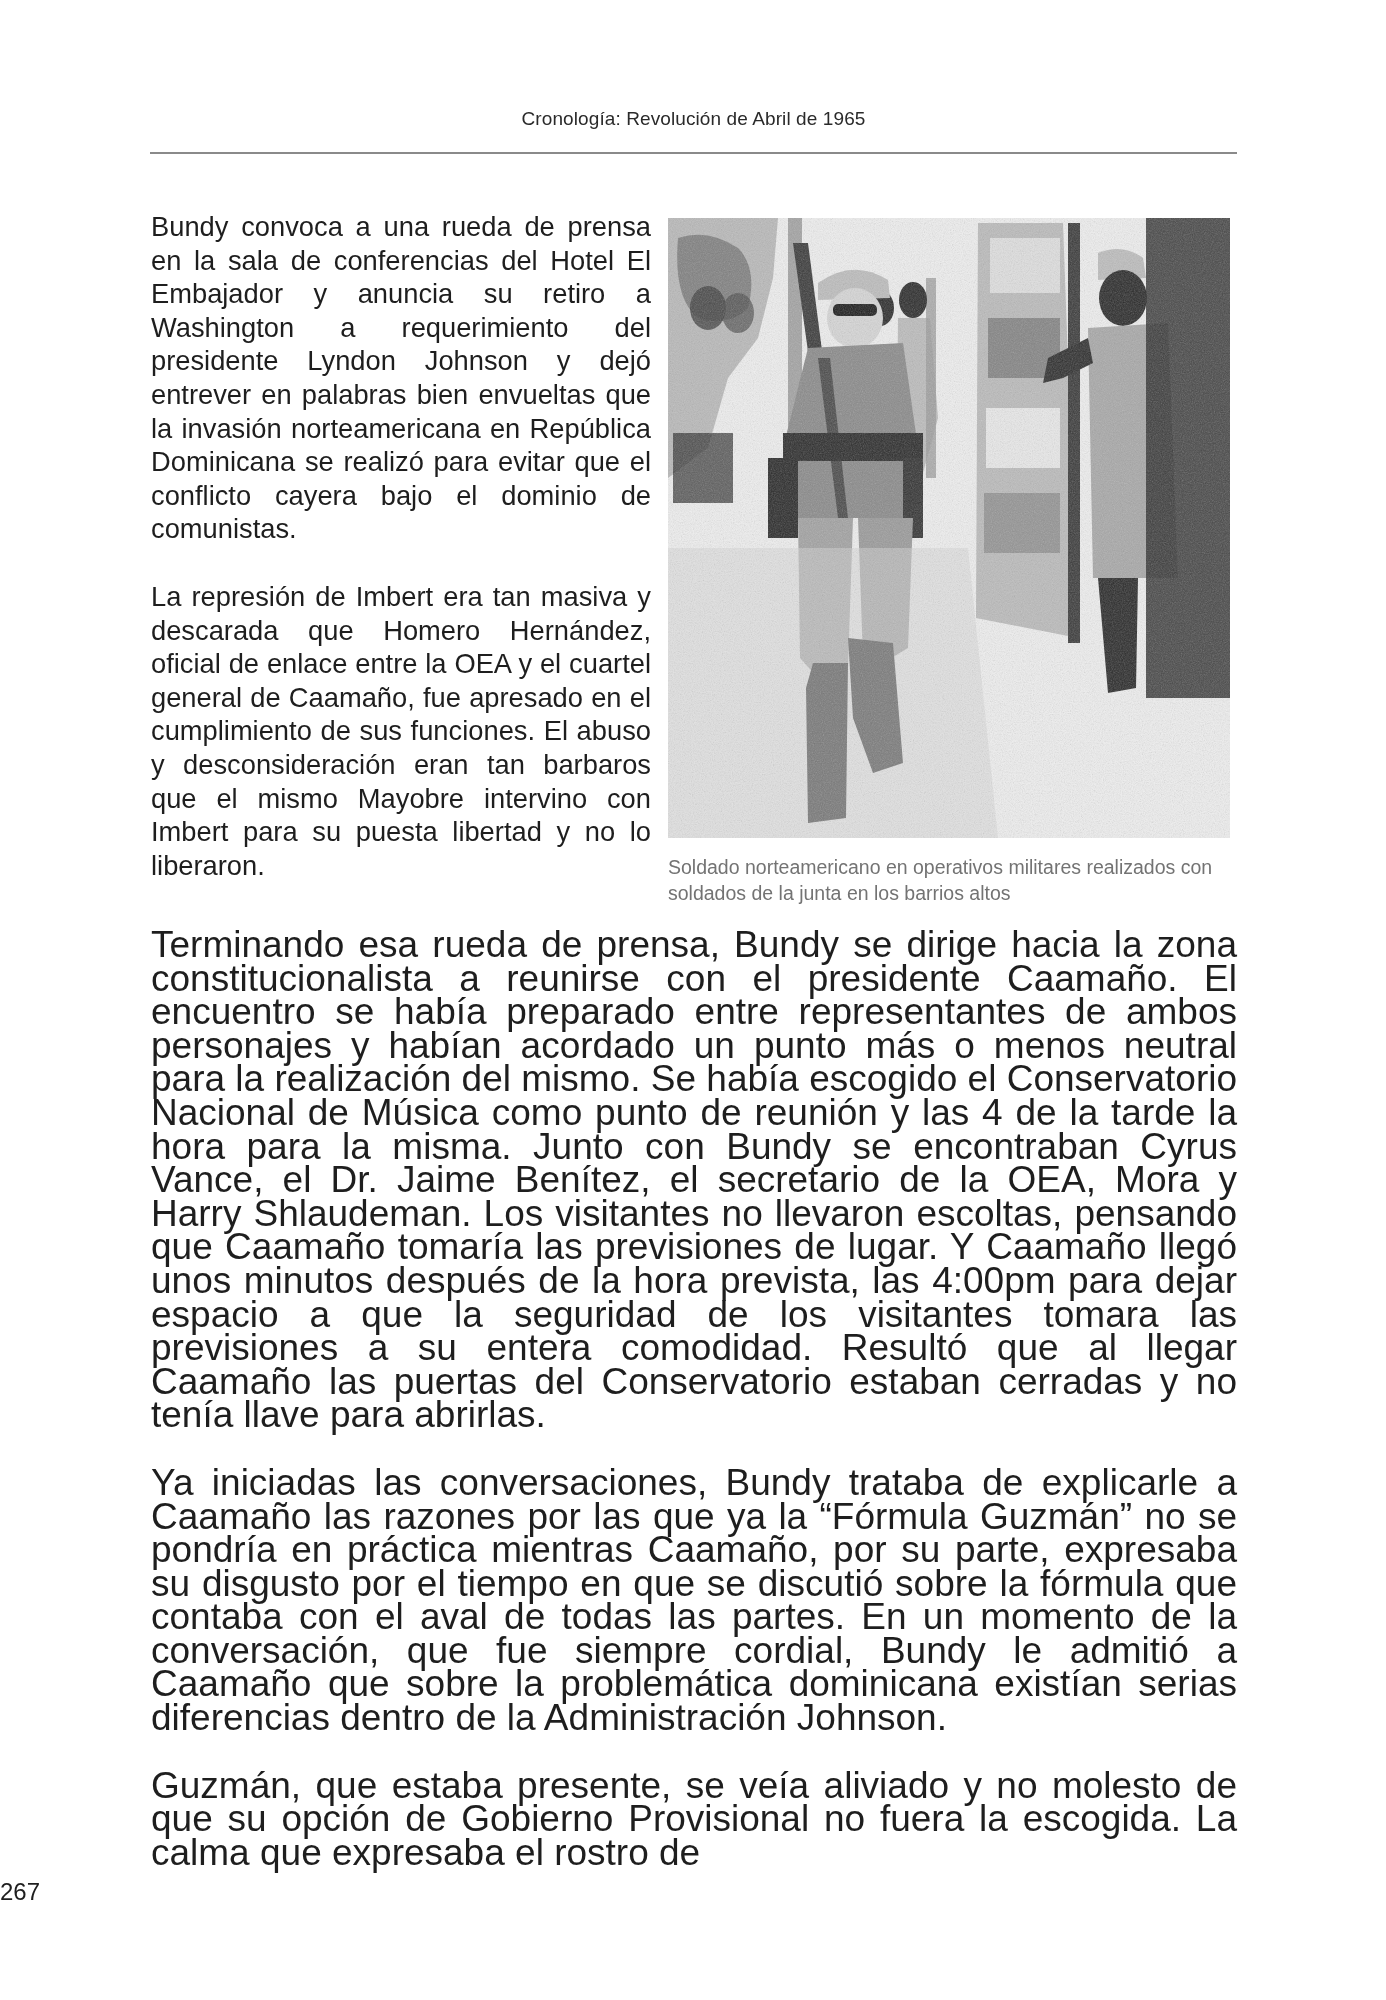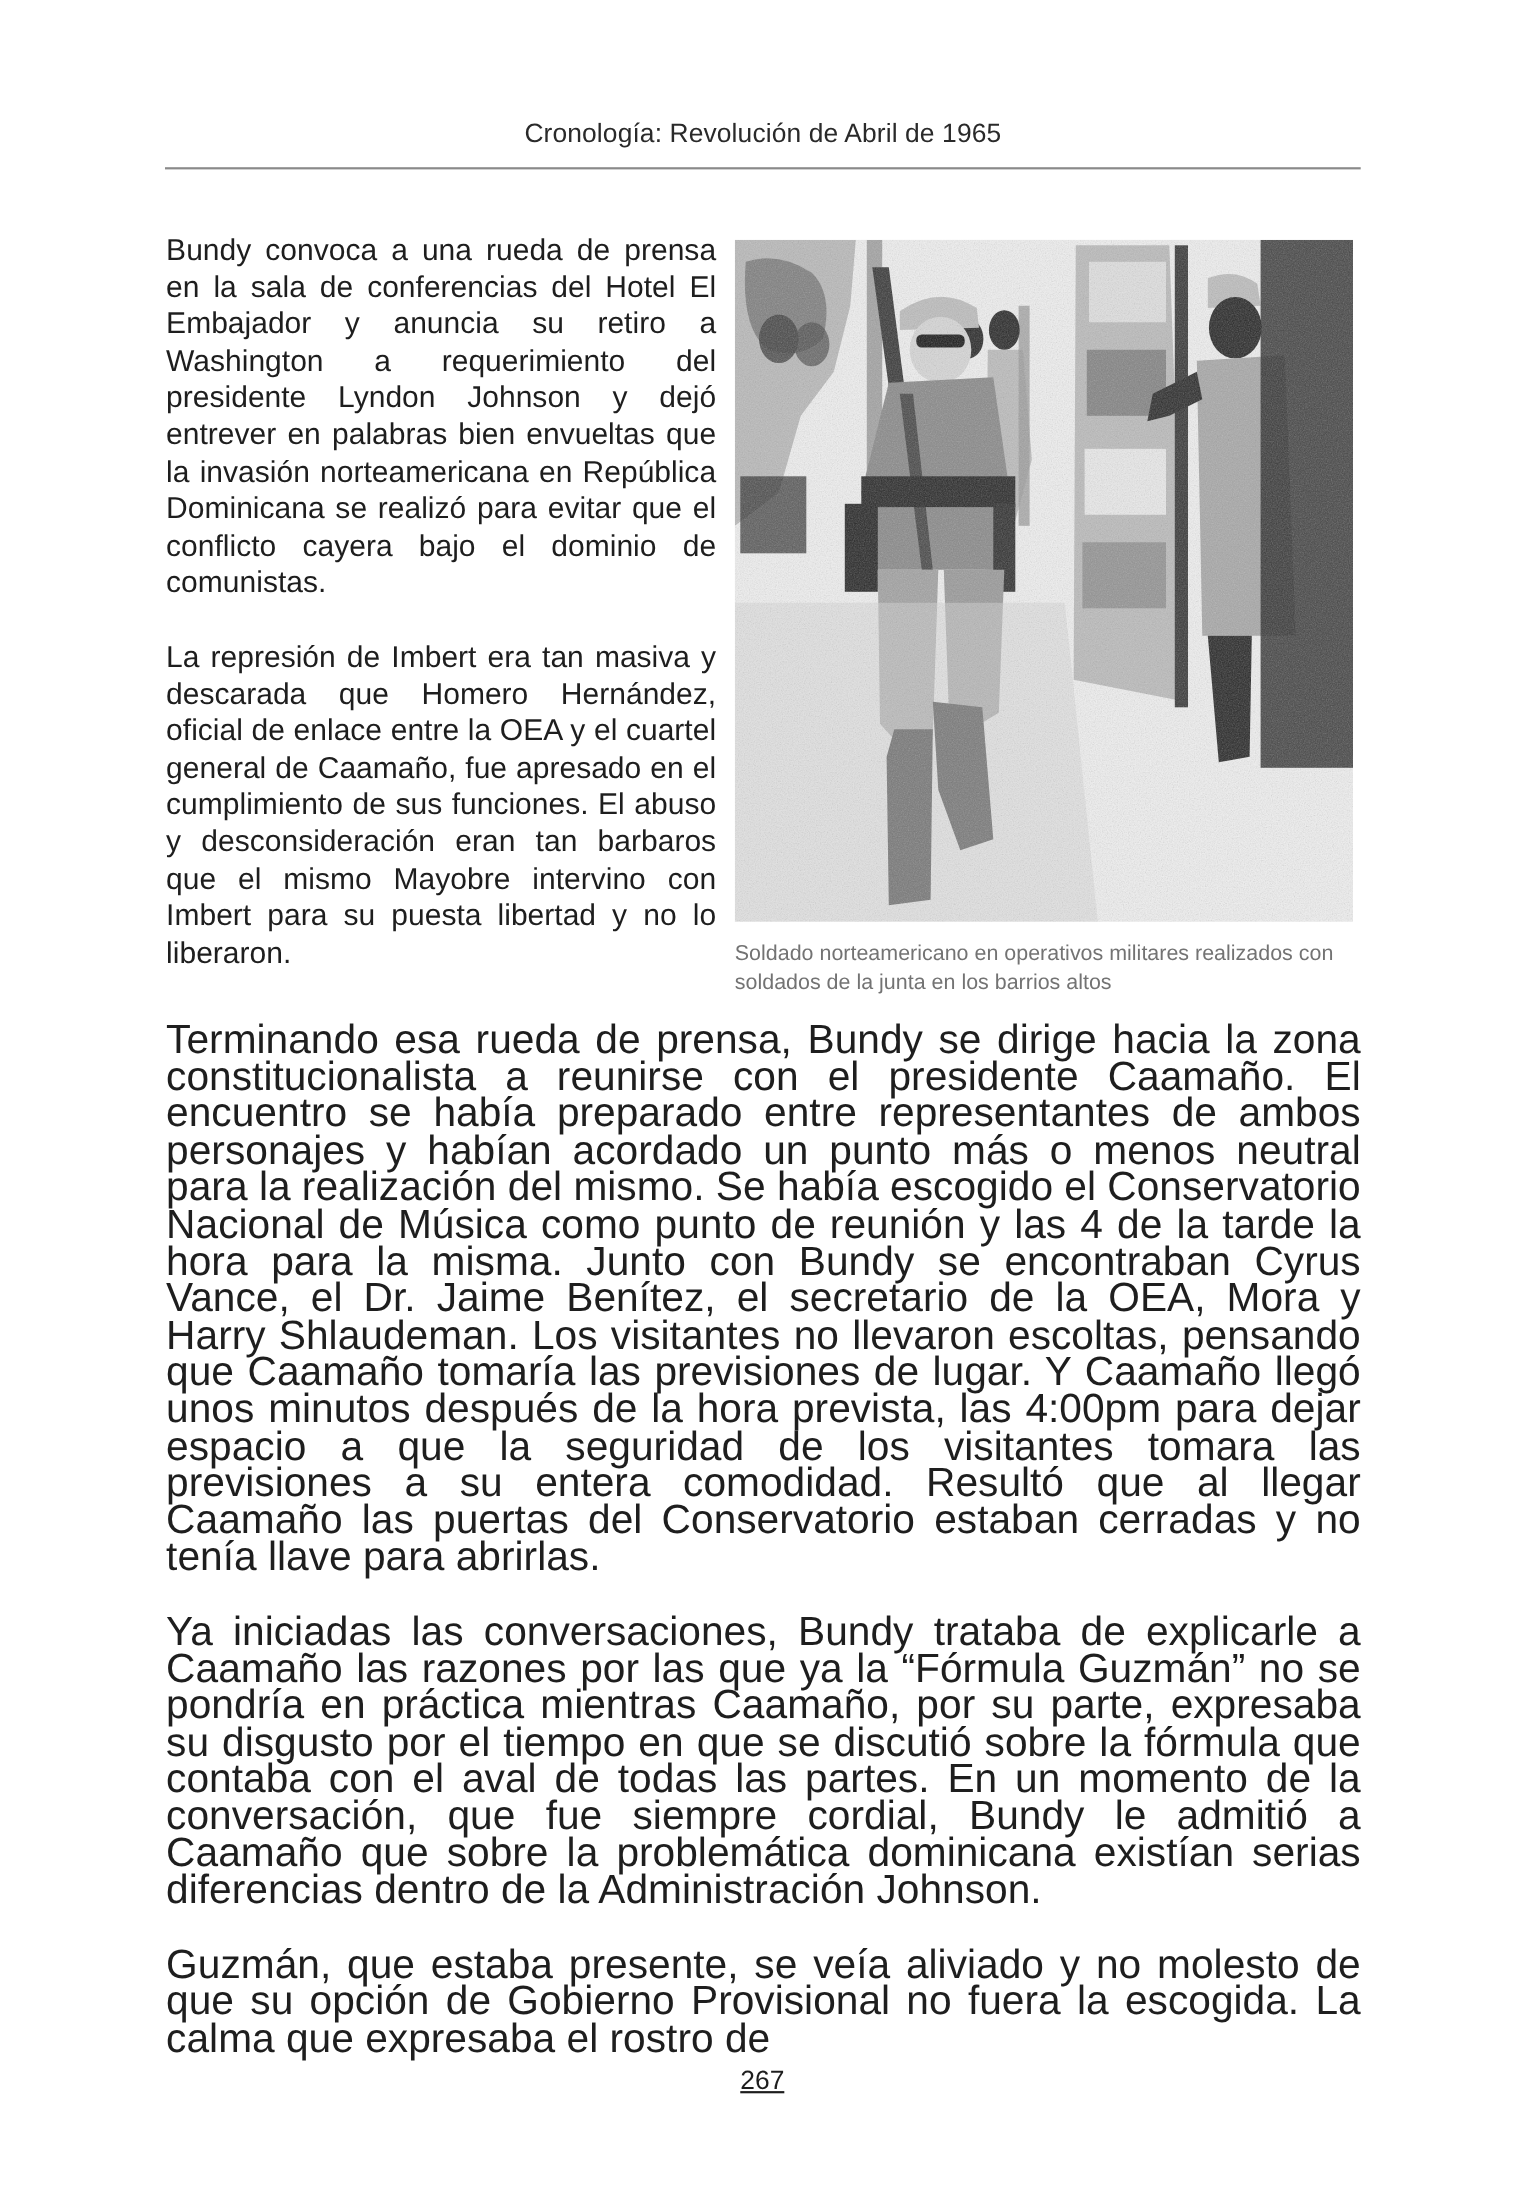--- a/index.html
+++ b/index.html
@@ -14,21 +14,21 @@
       overflow: hidden;
       font-family: "Liberation Sans", "DejaVu Sans", sans-serif;
       color: #1e1e1e;
     }
     .running-header {
       position: absolute;
       left: 150px;
       width: 1087px;
       top: 108px;
       text-align: center;
-      font-size: 24px;
+      font-size: 19px;
       color: #2a2a2a;
       letter-spacing: 0.1px;
     }
     .header-rule {
       position: absolute;
       left: 150px;
       width: 1087px;
       top: 152px;
       height: 0;
       border-top: 2px solid #8a8a8a;
@@ -79,24 +79,22 @@
       line-height: 33.6px;
     }
     .full-col .para + .para {
       margin-top: 34px;
     }
     .page-number {
       position: absolute;
       left: 0;
       width: 1386px;
       top: 1878px;
-      text-align: center;
       font-size: 24px;
       color: #1e1e1e;
-      text-decoration: underline;
     }
   </style>
 </head>
 <body>
 
 <div class="running-header">Cronología: Revolución de Abril de 1965</div>
 <div class="header-rule"></div>
 
 <div class="left-col">
   <p class="para">Bundy convoca a una rueda de prensa en la sala de conferencias del Hotel El Embajador y anuncia su retiro a Washington a requerimiento del presidente Lyndon Johnson y dejó entrever en palabras bien envueltas que la invasión norteamericana en República Dominicana se realizó para evitar que el conflicto cayera bajo el dominio de comunistas.</p>

